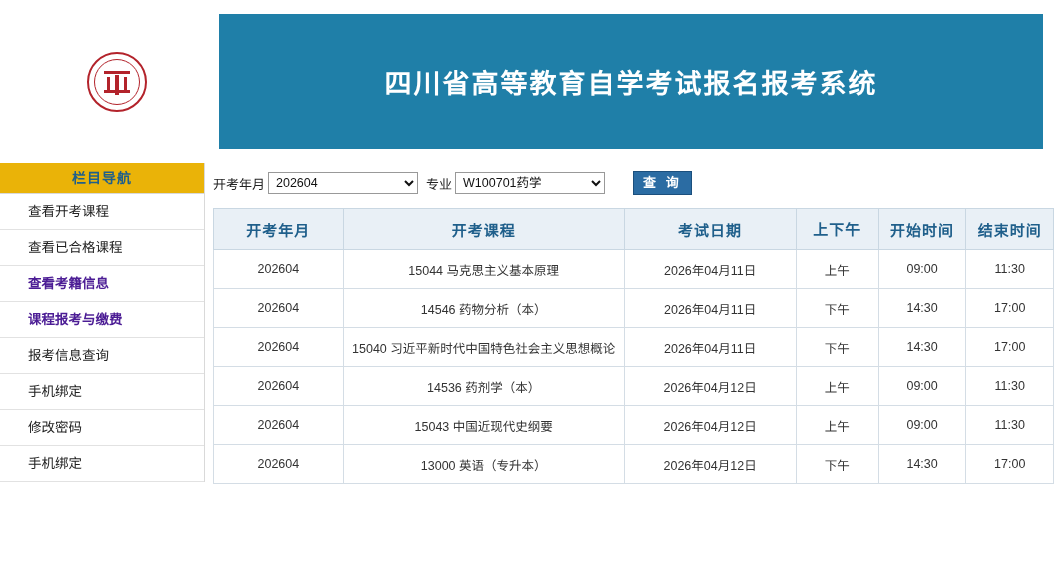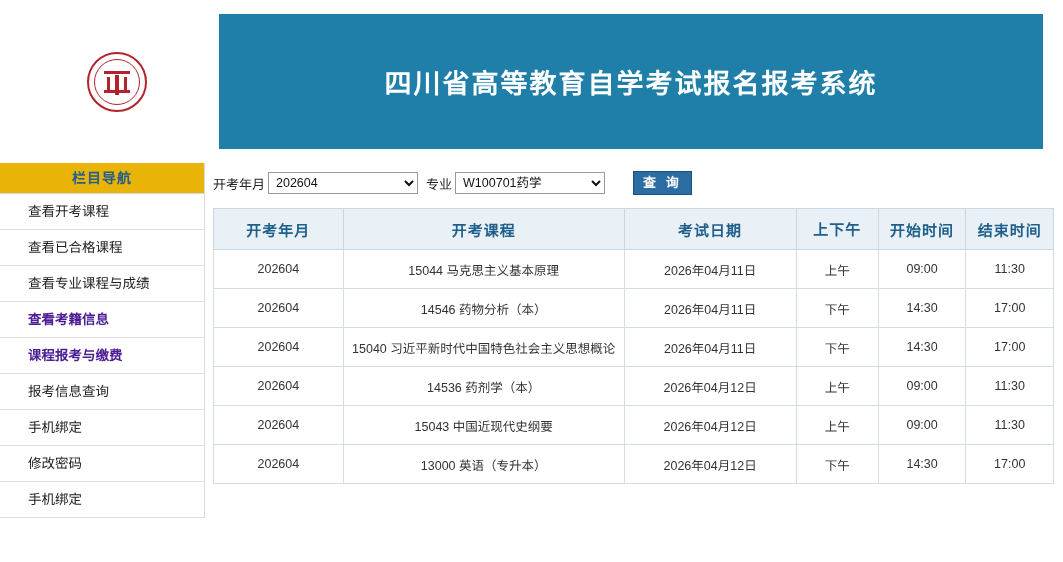--- a/index.html
+++ b/index.html
@@ -220,23 +220,20 @@
 
   <div class="sidebar">
     <div class="sidebar-header">栏目导航</div>
 
     <div class="sidebar-item">
       <span>查看开考课程</span>
     </div>
     <div class="sidebar-item">
       <span>查看已合格课程</span>
     </div>
-    <div class="sidebar-item">
-      <span>查看专业课程与成绩</span>
-    </div>
     <div class="sidebar-item active">
       <span>查看考籍信息</span>
     </div>
     <div class="sidebar-item active">
       <span>课程报考与缴费</span>
     </div>
     <div class="sidebar-item">
       <span>报考信息查询</span>
     </div>
     <div class="sidebar-item">

